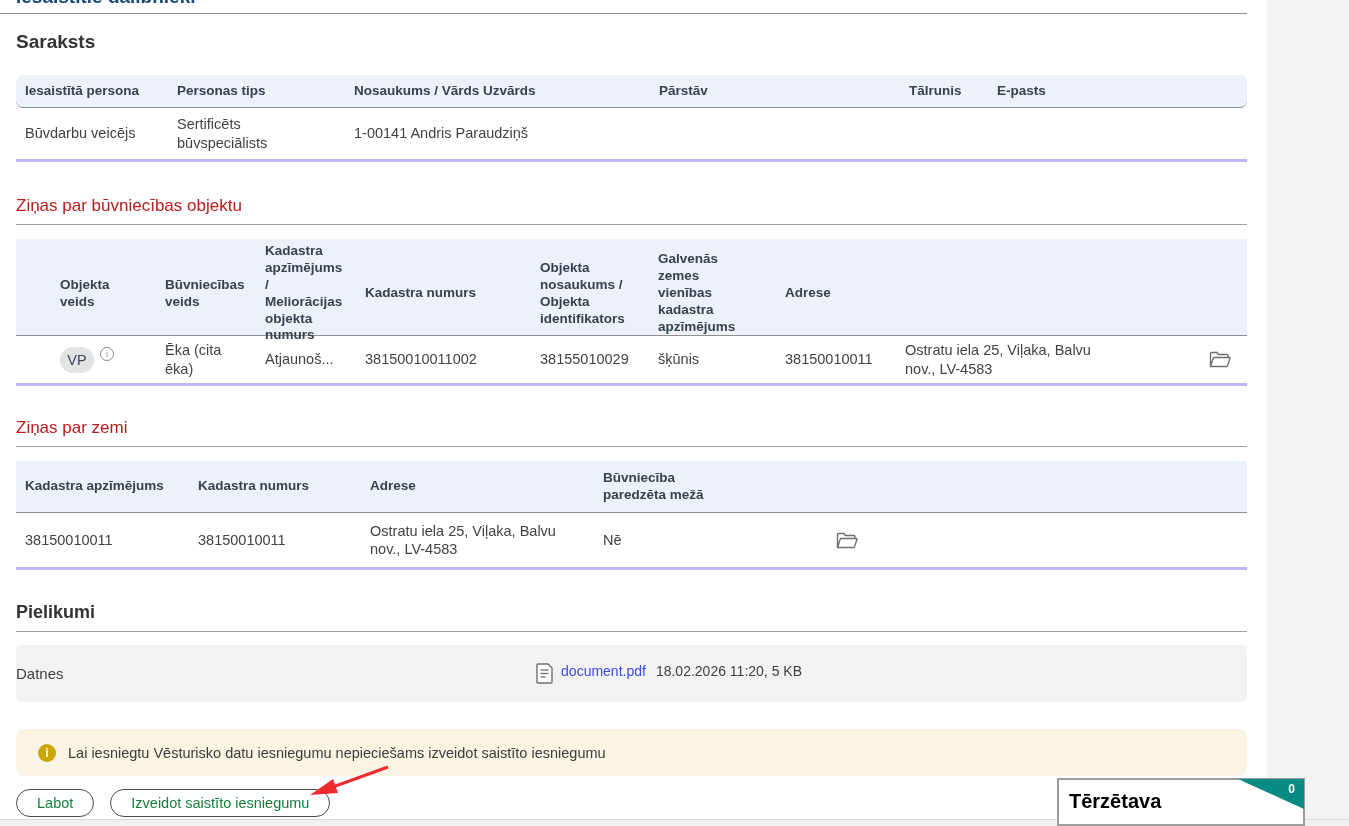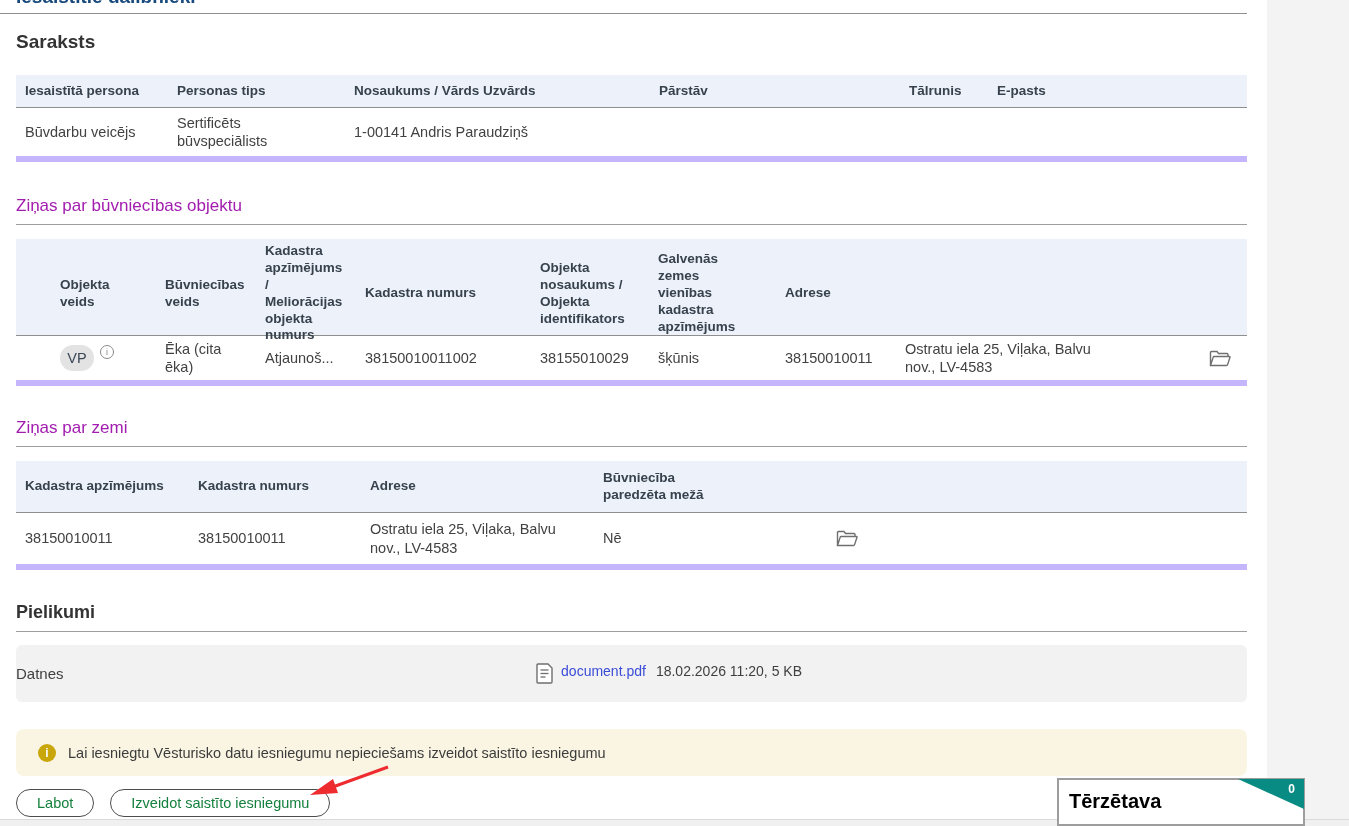--- a/index.html
+++ b/index.html
@@ -8,31 +8,31 @@
   .page { position:relative; width:1080px; height:826px;padding-left:8px; }
   .right-panel { position:absolute; left:1267px; top:0; width:82px; height:826px; background:#f3f3f3; }
   .content { position:absolute; left:0; top:0; width:1267px; }
 
   
   .top-clip { height:8px; overflow:hidden; }
   .top-clip h2 { margin-top:-14px; margin-left:16px; font-size:19px; font-weight:bold; color:#17497c; }
   .top-rule { border-bottom:1px solid #8f8f8f; width:1247px; margin-top:5px; }
 
   h2.section-main { margin:17px 0 0 16px; font-size:19px; font-weight:bold; color:#333; }
-  h3.section { margin-left:16px; font-size:17px; font-weight:400; color:#a21caf; }
+  h3.section { margin-left:16px; font-size:17px; font-weight:400; color:#b91c1c; }
   .section-rule { border-bottom:1px solid #9e9e9e; width:1231px; margin:8px 0 0 16px; }
 
   .table { width:1231px; margin-left:16px; }
   .thead, .trow { display:grid; align-items:center; }
   .thead { background:#edf2fa; border-bottom:1px solid #8f8f8f; font-weight:bold; font-size:13.5px; color:#37424d; }
-  .trow  { border-bottom:6px solid #c4b5fd; font-size:14.5px; color:#424242; }
+  .trow  { border-bottom:3px solid #c4b5fd; font-size:14.5px; color:#424242; }
   .cell  { padding:4px 20px 4px 9px; line-height:1.25; }
 
   .grid1 { grid-template-columns:152px 177px 305px 250px 88px 1fr; }
-  .t1 .thead { height:33px; }
+  .t1 .thead { height:33px;border-radius:7px; }
   .t1 .trow  { height:54px; }
 
   .grid2 { grid-template-columns:140px 100px 100px 175px 118px 127px 120px 230px 1fr; }
   .t2 .thead { height:97px; }
   .t2 .trow  { height:50px; }
   .t2 .cell:first-child { padding-left:44px; }
 
   .grid3 { grid-template-columns:173px 172px 233px 218px 1fr; }
   .t3 .thead { height:52px; }
   .t3 .trow  { height:57px; }

